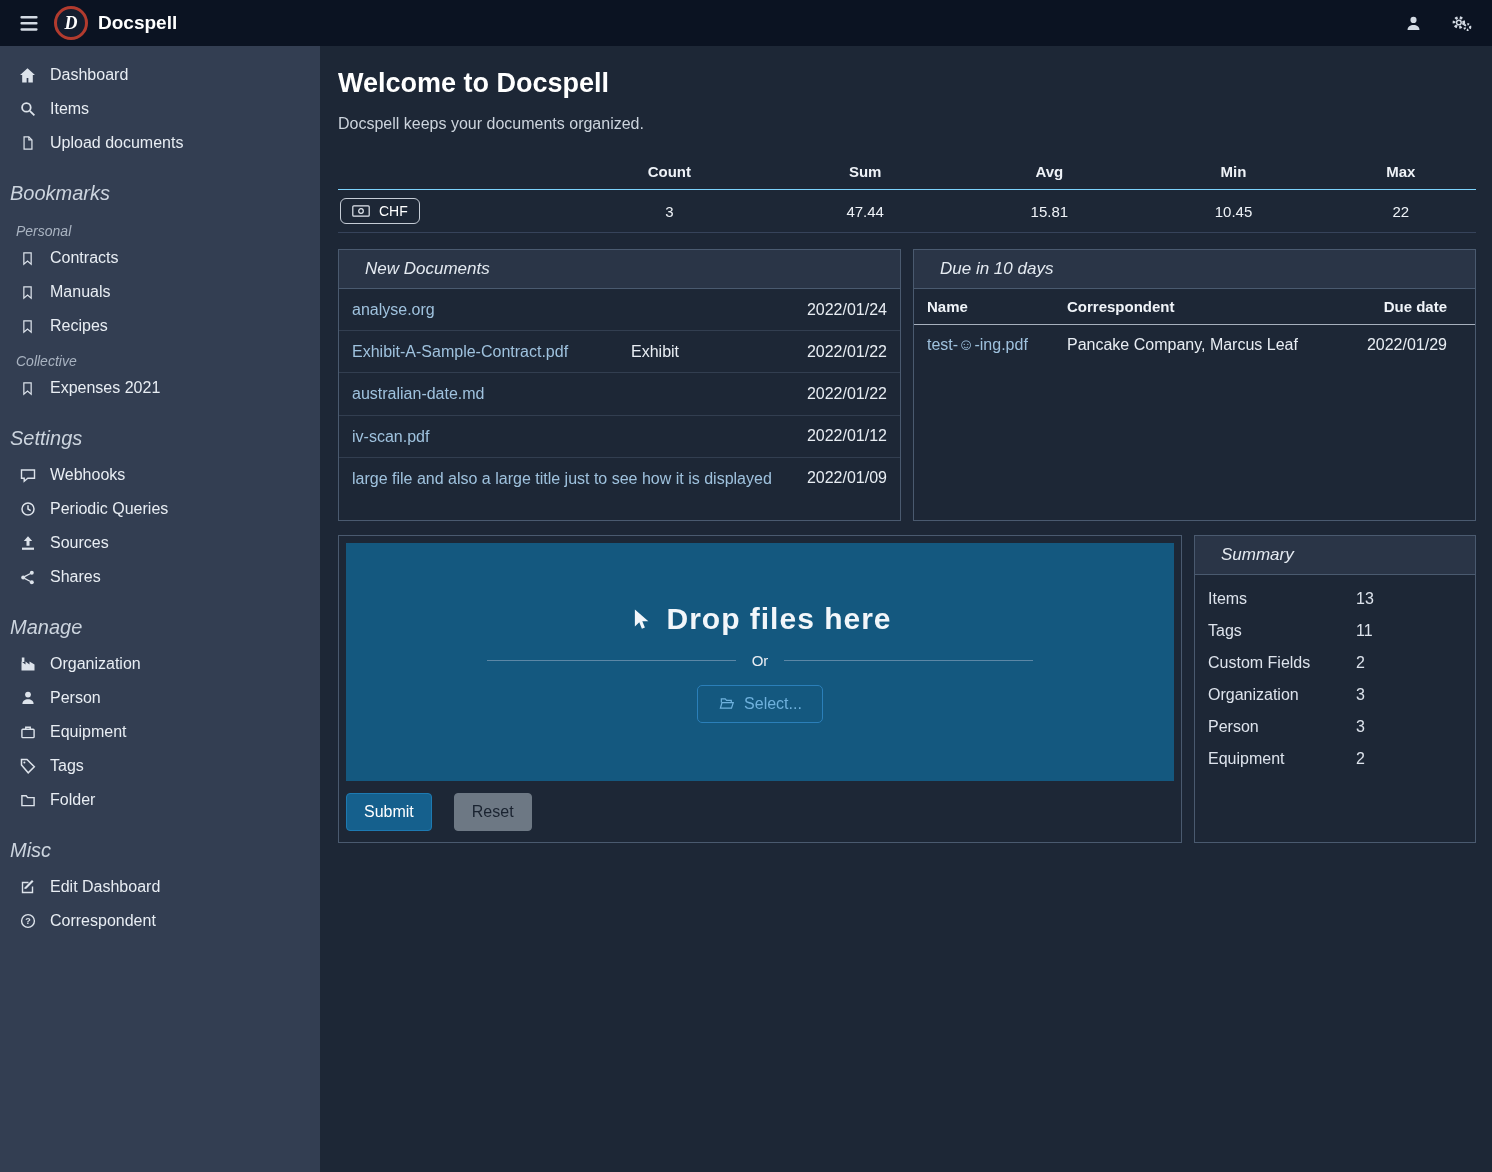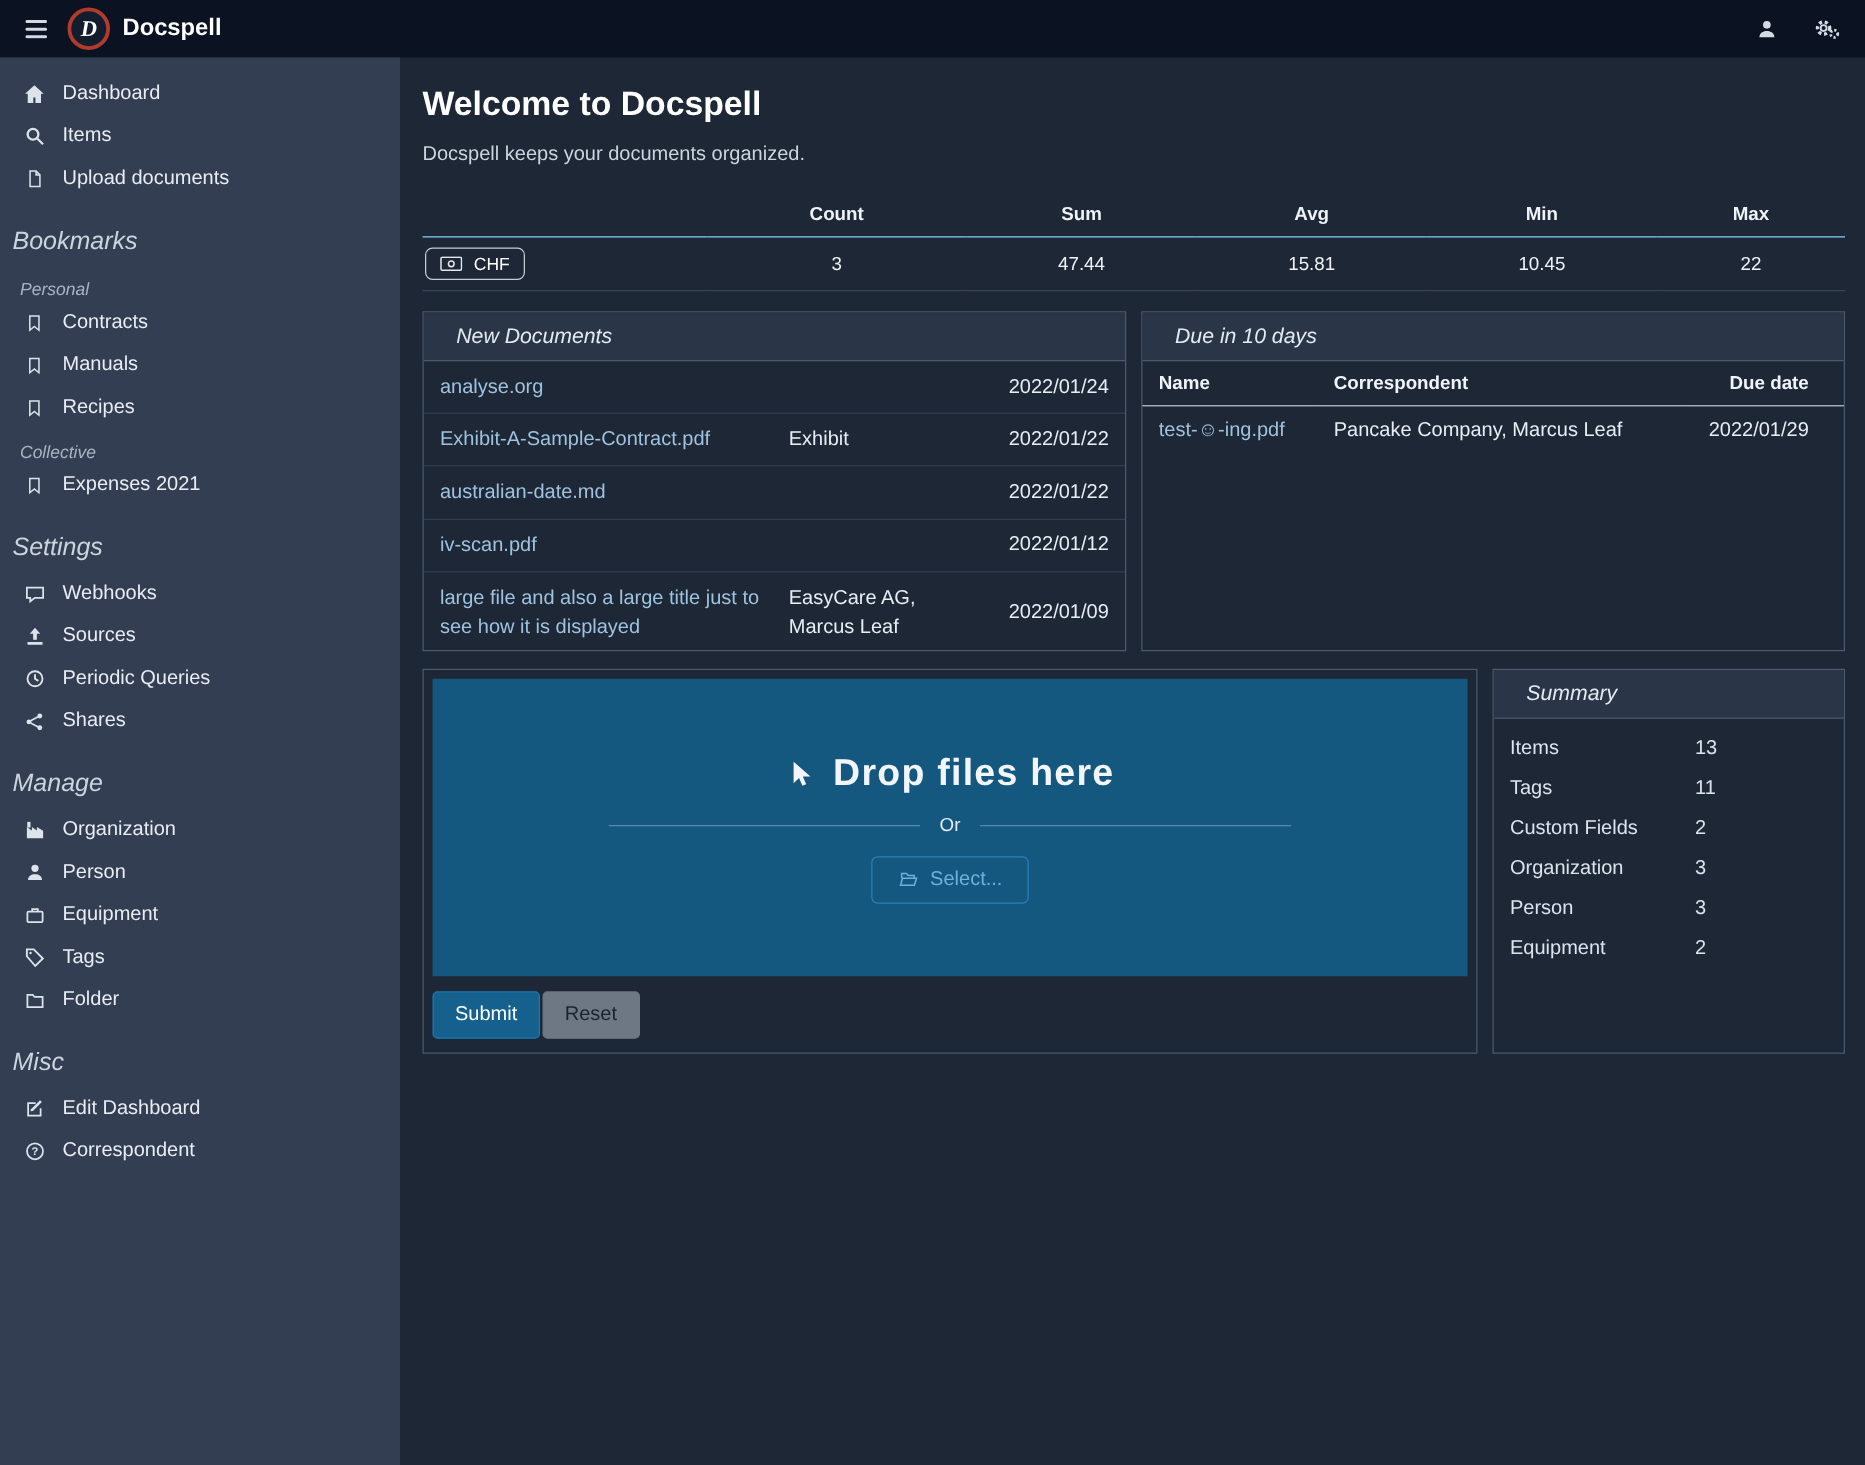--- a/index.html
+++ b/index.html
@@ -66,21 +66,21 @@
 
   
   .bottom-row { display:flex; gap:12px; margin-top:14px; align-items:stretch; height:308px; }
   .upload-panel { flex:1; padding:7px; gap:9px; }
   .dropzone { background:#14587f; flex:1; display:flex; flex-direction:column; align-items:center; justify-content:center; gap:16px; }
   .drop-title { display:flex; align-items:center; gap:16px; font-size:30px; font-weight:bold; color:#f2f6fa; letter-spacing:1px; }
   .or-row { display:flex; align-items:center; gap:16px; width:66%; color:#e8edf3; font-size:15px; }
   .or-row .line { flex:1; height:1px; background:#5c87a6; }
   .select-btn { display:inline-flex; align-items:center; gap:9px; background:transparent; border:1px solid #2b7fb9;
      color:#6fb1dd; font-size:16px; padding:9px 20px; border-radius:5px; cursor:pointer; font-family:inherit; }
-  .upload-actions { display:flex; gap:2px; padding:3px 0 4px; }
+  .upload-actions { display:flex; gap:22px; padding:3px 0 4px; }
   .btn { font-family:inherit; font-size:16px; padding:9px 17px; border-radius:4px; cursor:pointer; }
   .submit-btn { background:#15608d; border:1px solid #1d7ab2; color:#ffffff; }
   .reset-btn { background:#6d7884; border:1px solid #6d7884; color:#1a2330; }
 
   
   .summary-panel { width:282px; flex-shrink:0; }
   .summary-body { padding:8px 0; }
   .summary-row { display:flex; padding:7px 13px; font-size:16px; color:#dde3ec; }
   .summary-label { width:148px; }
 
@@ -199,35 +199,35 @@
     <a class="side-item">
       <span class="icn">
           <svg viewBox="0 0 16 16" width="16" height="16" fill="none" stroke="currentColor" stroke-width="1.4">
             <path d="M1.5 3h13v8.2H7.8l-3.6 3v-3H1.5z"></path>
           </svg>
         </span>
       <span>Webhooks</span>
     </a>
     <a class="side-item">
       <span class="icn">
+          <svg viewBox="0 0 16 16" width="16" height="16" fill="none" stroke="currentColor" stroke-width="1.5">
+            <circle cx="8" cy="8" r="6"></circle>
+            <path d="M8 4.3V8l2.7 1.7"></path>
+          </svg>
+        </span>
+      <span>Periodic Queries</span>
+    </a>
+    <a class="side-item">
+      <span class="icn">
           <svg viewBox="0 0 16 16" width="16" height="16" fill="currentColor">
             <path d="M8 1.2 12.2 6H9.5v4.8h-3V6H3.8z"></path>
             <rect x="2" y="12.6" width="12" height="2.2"></rect>
           </svg>
         </span>
       <span>Sources</span>
-    </a>
-    <a class="side-item">
-      <span class="icn">
-          <svg viewBox="0 0 16 16" width="16" height="16" fill="none" stroke="currentColor" stroke-width="1.5">
-            <circle cx="8" cy="8" r="6"></circle>
-            <path d="M8 4.3V8l2.7 1.7"></path>
-          </svg>
-        </span>
-      <span>Periodic Queries</span>
     </a>
     <a class="side-item">
       <span class="icn">
           <svg viewBox="0 0 16 16" width="15" height="15" fill="currentColor">
             <circle cx="12.6" cy="3" r="2.1"></circle>
             <circle cx="3.4" cy="8" r="2.1"></circle>
             <circle cx="12.6" cy="13" r="2.1"></circle>
             <path d="M4.8 7.1 11.2 3.7M4.8 8.9l6.4 3.4" stroke="currentColor" stroke-width="1.4"></path>
           </svg>
         </span>
@@ -357,21 +357,20 @@
           <span class="doc-middle"></span>
           <span class="doc-date">2022/01/22</span>
         </div>
         <div class="doc-row">
           <span class="doc-name">iv-scan.pdf</span>
           <span class="doc-middle"></span>
           <span class="doc-date">2022/01/12</span>
         </div>
         <div class="doc-row">
           <span class="doc-name">large file and also a large title just to see how it is displayed</span>
-          <span class="doc-middle">EasyCare AG, Marcus Leaf</span>
           <span class="doc-date">2022/01/09</span>
         </div>
       </section>
 
       <section class="panel due-panel">
         <div class="panel-header">Due in 10 days</div>
         <table class="due-table">
           <thead>
             <tr>
               <th class="col-name">Name</th>

